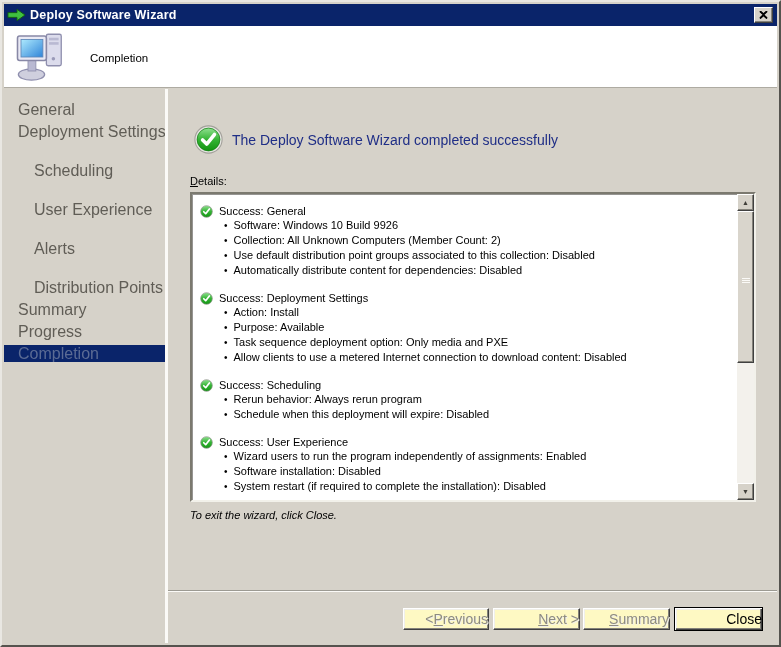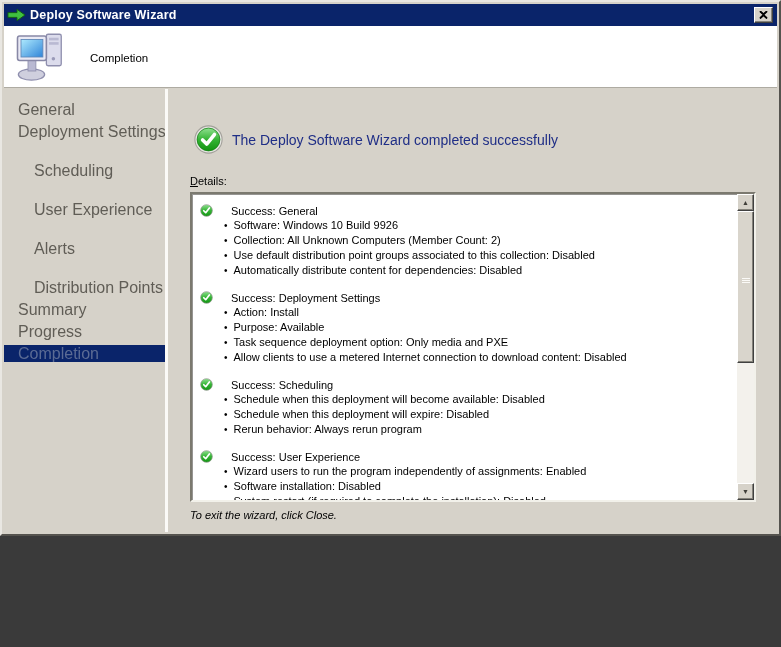--- a/index.html
+++ b/index.html
@@ -1,20 +1,20 @@
 <!DOCTYPE html>
 <html><head>
 <meta charset="utf-8">
 <style>
   * { box-sizing: border-box; margin: 0; padding: 0; }
   html,body { background:#3a3a3a; }
   body { font-family: "Liberation Sans", sans-serif; }
 
   .window {
-    position: relative; width: 781px; height: 536px;
+    position: relative; width: 781px; height: 647px;
     background: #d6d2c9;
     border: 2px solid;
     border-color: #e9e7e2 #55534e #55534e #e9e7e2;
     overflow: hidden;
   }
 
   
   .titlebar {
     position: absolute; left:2px; top:2px; right:2px; height:22px;
     background:#0a246a; display:flex; align-items:center; padding-left:3px;
@@ -64,21 +64,21 @@
     background:#fff;
     border:2px solid; border-color:#7b796f #f2f1ea #f2f1ea #7b796f;
     box-shadow: inset 1px 1px 0 rgba(64,62,56,.55);
   }
   .details-content {
     position:absolute; left:0; top:0; right:17px; bottom:0;
     overflow:hidden; padding:10px 4px 0 8px;
     font-size:11px; line-height:14px; color:#000;
   }
   .section { margin-bottom:13px; }
-  .sec-head { display:flex; align-items:flex-start; height:14px;gap:12px; }
+  .sec-head { display:flex; align-items:flex-end; height:14px; }
   .mini-check { width:13px; height:13px; margin-right:6px; flex:0 0 auto; display:inline-flex; }
   .sec-title { font-size:11px; }
   .sec-items { list-style:none; padding-left:24px; }
   .sec-items li { line-height:14px; }
   .sec-items li::before { content:"•"; margin-right:6px; font-size:10px; }
 
   
   .scrollbar { position:absolute; right:0; top:0; width:17px; bottom:0; background:#f3f1ec; }
   .scroll-btn {
     position:absolute; left:0; width:17px; height:17px;
@@ -237,23 +237,22 @@
             <div class="sec-head">
               <span class="mini-check">
                 <svg width="13" height="13" viewBox="0 0 16 16">
                   <circle cx="8" cy="8" r="7.2" fill="url(#gGreen)" stroke="#9a9a96" stroke-width="0.9"></circle>
                   <path d="M4.6 8.3 L7 10.7 L11.5 4.9" fill="none" stroke="#fff" stroke-width="2.1" stroke-linecap="round" stroke-linejoin="round"></path>
                 </svg>
               </span>
               <span class="sec-title">Success: Scheduling</span>
             </div>
             <ul class="sec-items">
-              <li>Schedule when this deployment will become available: Disabled</li>
+              <li>Rerun behavior: Always rerun program</li>
               <li>Schedule when this deployment will expire: Disabled</li>
-              <li>Rerun behavior: Always rerun program</li>
             </ul>
           </div>
           <div class="section">
             <div class="sec-head">
               <span class="mini-check">
                 <svg width="13" height="13" viewBox="0 0 16 16">
                   <circle cx="8" cy="8" r="7.2" fill="url(#gGreen)" stroke="#9a9a96" stroke-width="0.9"></circle>
                   <path d="M4.6 8.3 L7 10.7 L11.5 4.9" fill="none" stroke="#fff" stroke-width="2.1" stroke-linecap="round" stroke-linejoin="round"></path>
                 </svg>
               </span>

